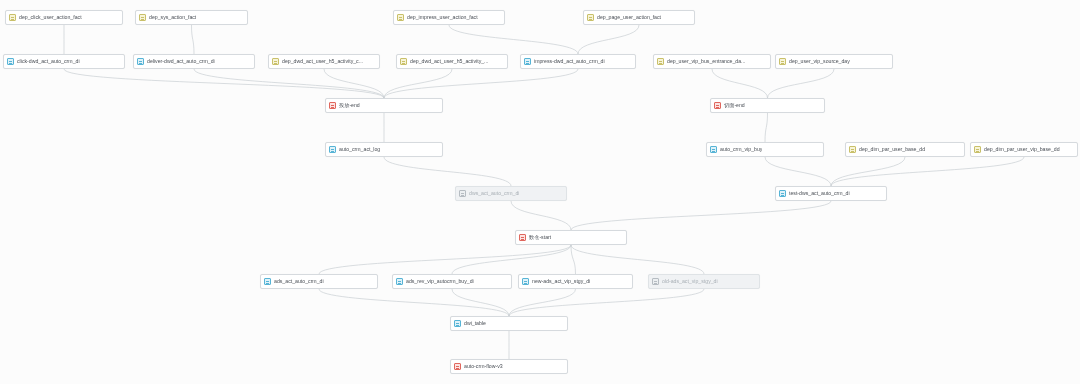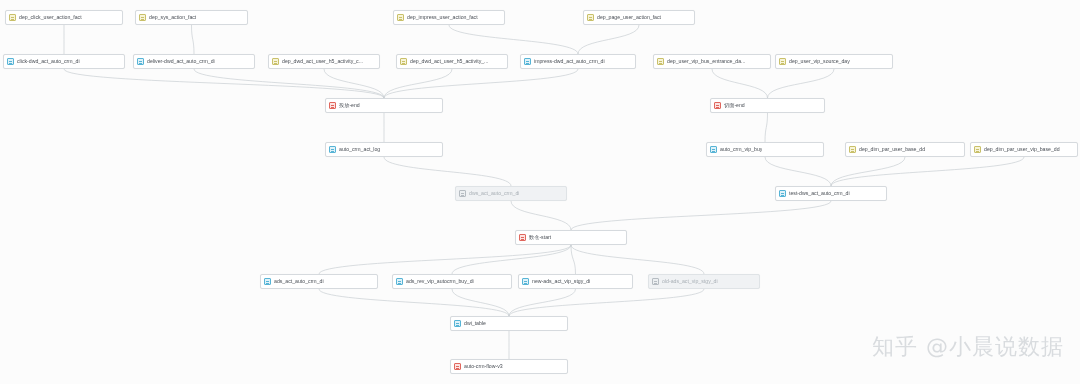--- a/index.html
+++ b/index.html
@@ -311,14 +311,13 @@
         <span class="port top"></span>
         <span class="port bot"></span>
       </div>
       <div class="node" style="left: 450px; top: 359px; width: 118px;">
         <span class="ic ic-red"></span>
         <span class="lbl">auto-crm-flow-v3</span>
         <span class="port top"></span>
         <span class="port bot"></span>
       </div>
     </div>
-  <div id="watermark">知乎 @小晨说数据</div>
 </div>
 
 </body></html>

